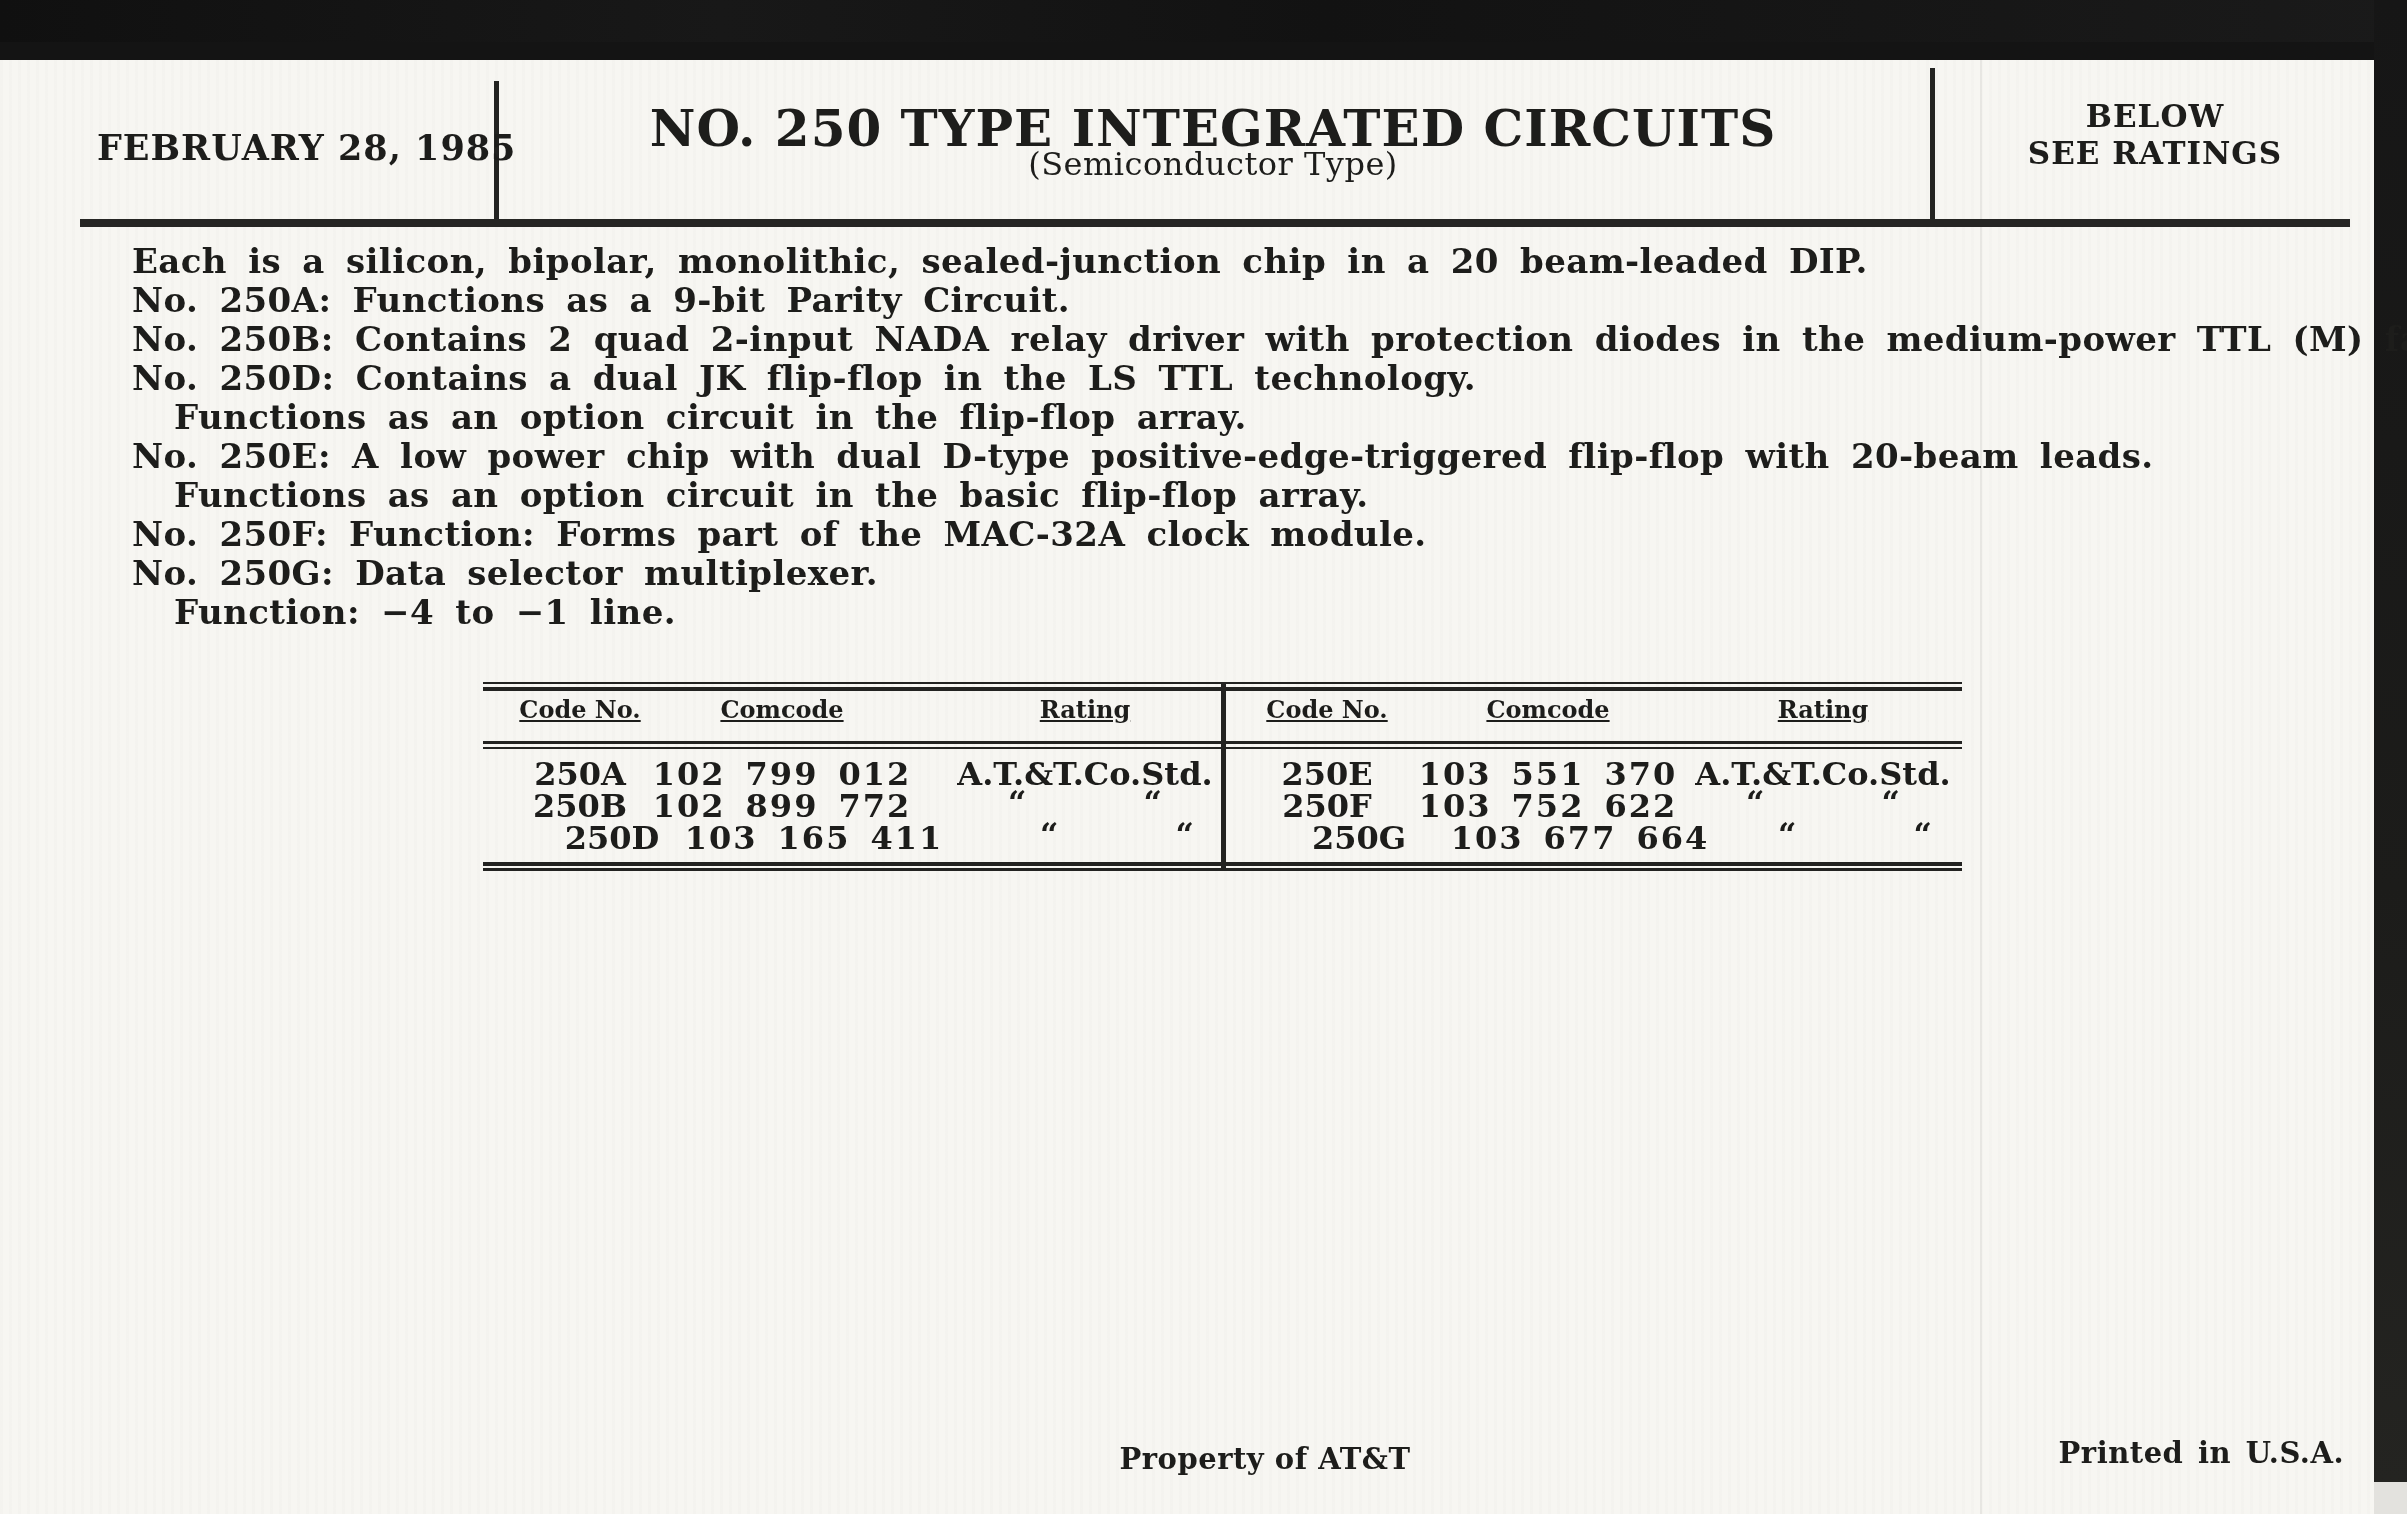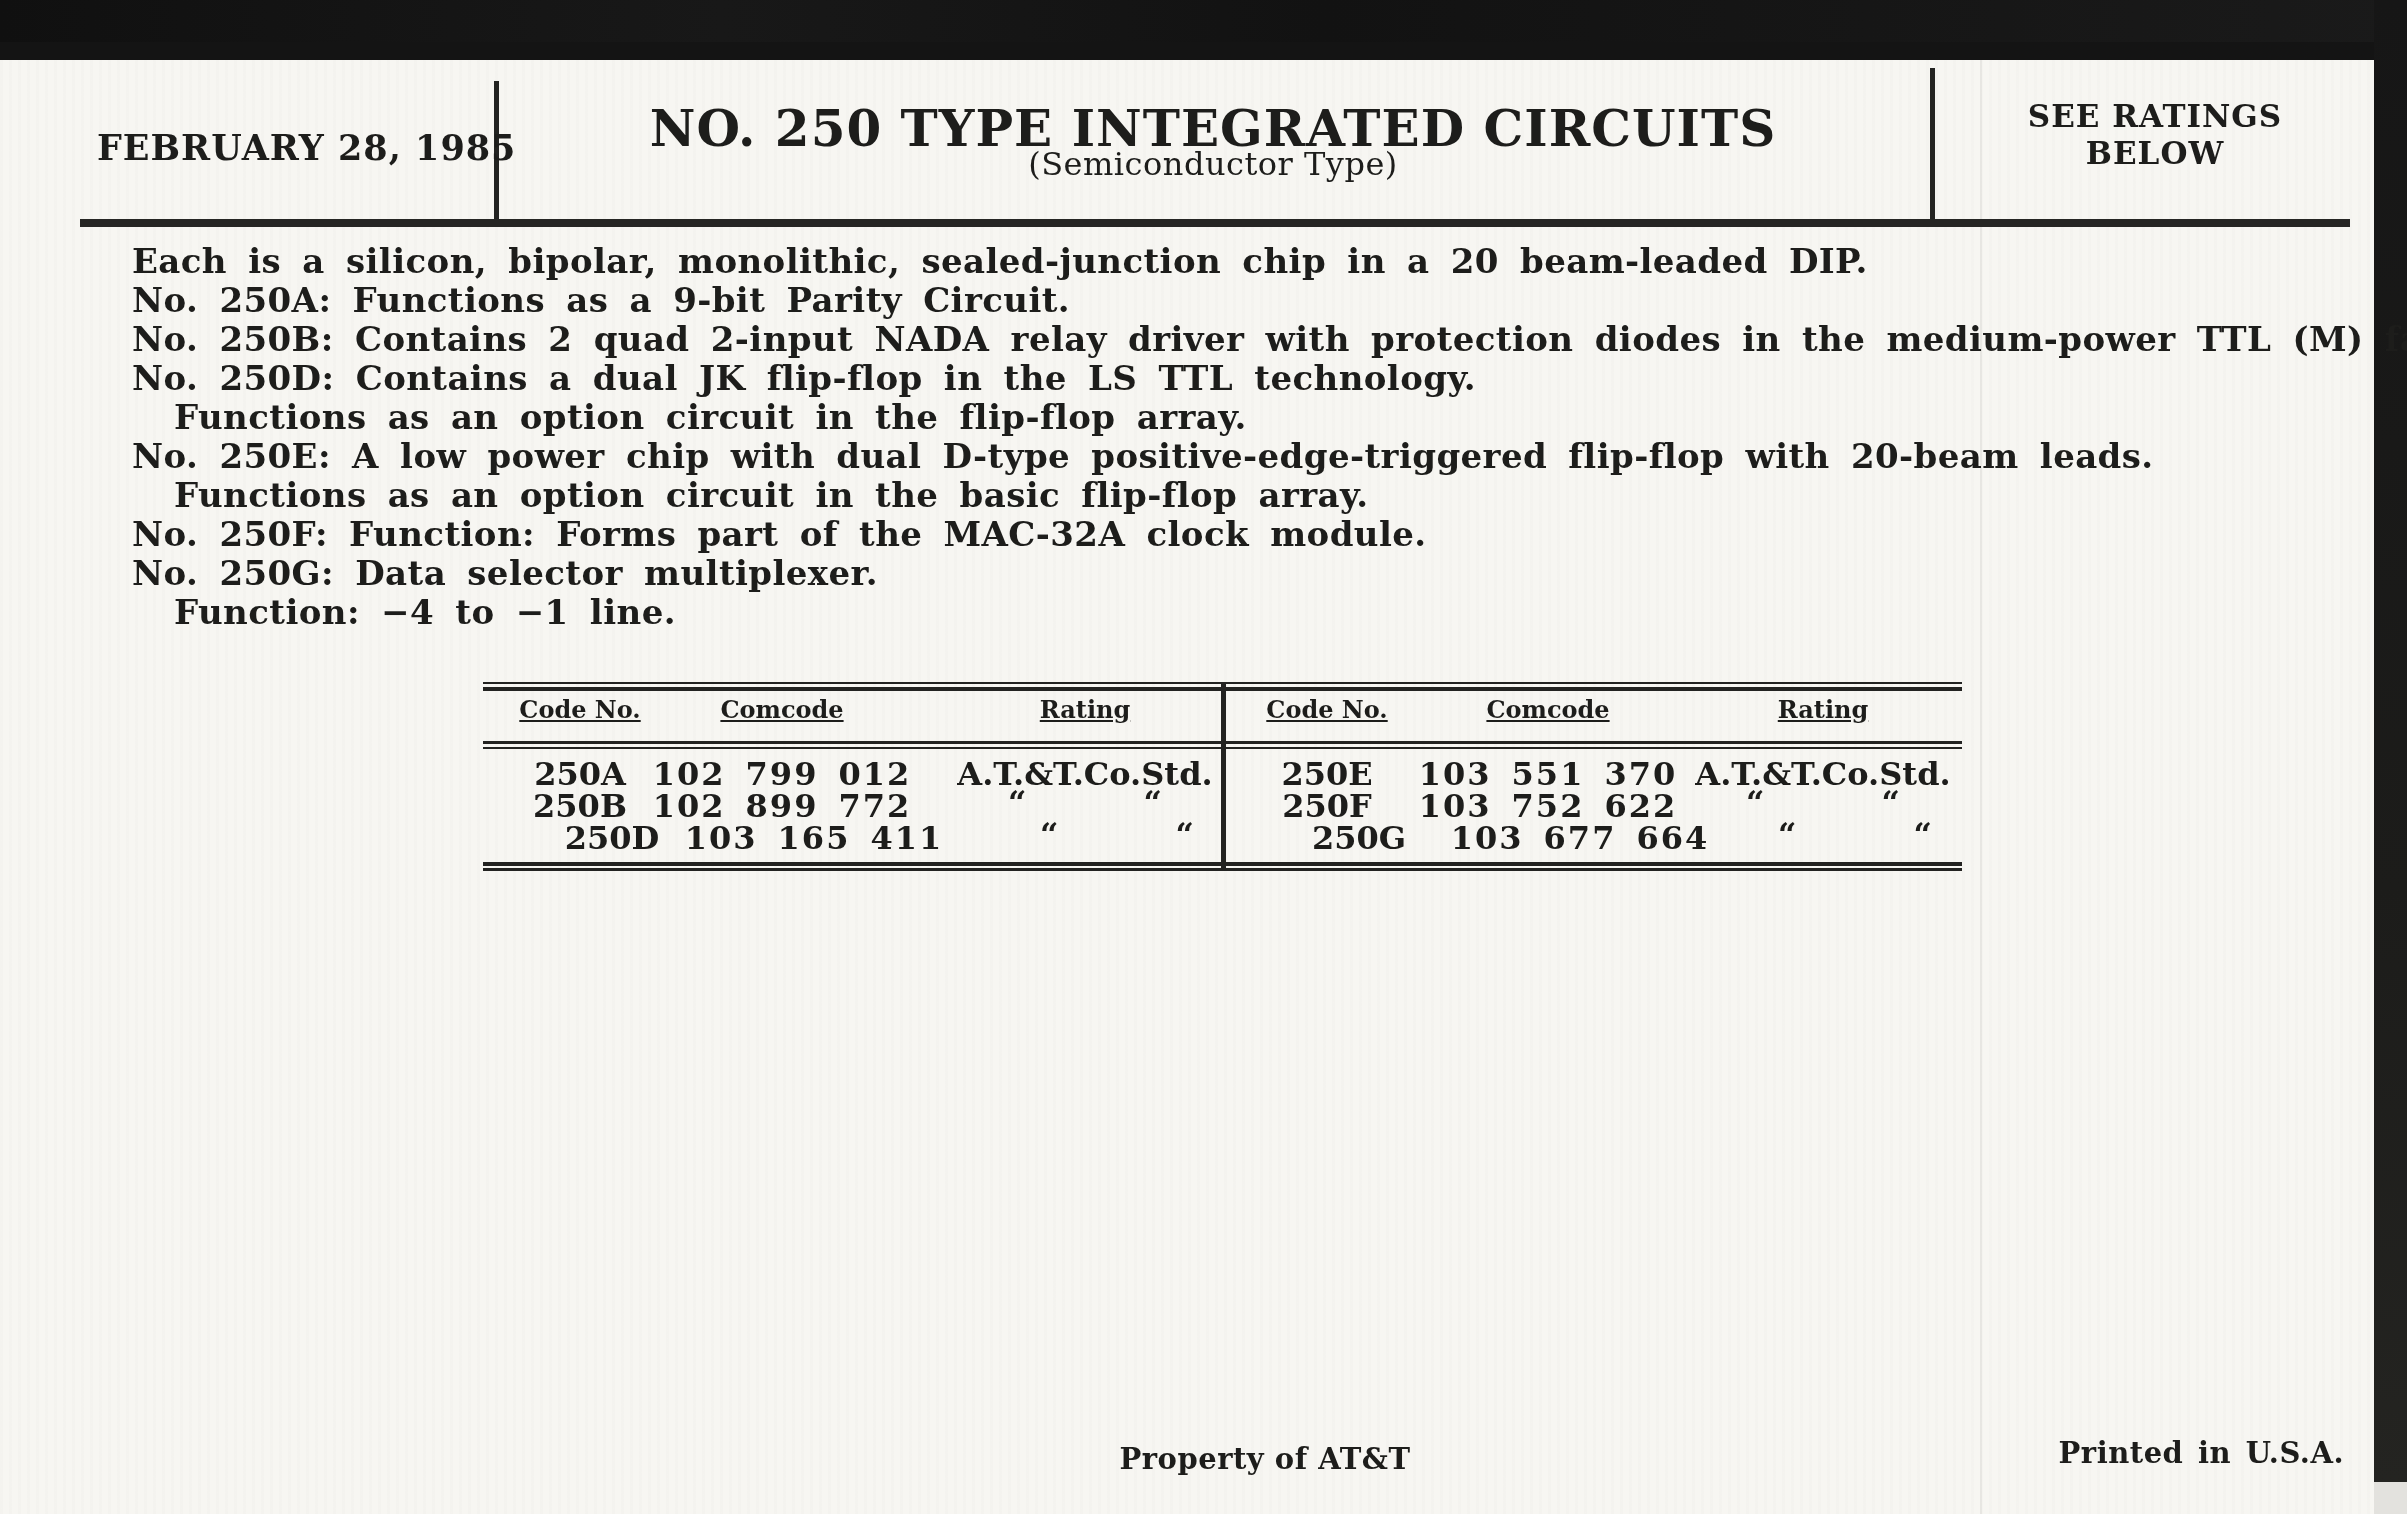--- a/index.html
+++ b/index.html
@@ -87,22 +87,22 @@
   <div class="bottom-speckle"></div>
 
   <div class="hdr-div-left"></div>
   <div class="hdr-div-right"></div>
   <div class="hdr-rule"></div>
 
   <div class="hdr-date">FEBRUARY 28, 1985</div>
   <div class="hdr-title">NO. 250 TYPE INTEGRATED CIRCUITS</div>
   <div class="hdr-subtitle">(Semiconductor Type)</div>
   <div class="hdr-ratings">
+    <div>BELOW</div>
     <div>SEE RATINGS</div>
-    <div>BELOW</div>
   </div>
 
   <div class="desc">
     <div class="line">Each is a silicon, bipolar, monolithic, sealed-junction chip in a 20 beam-leaded DIP.</div>
     <div class="line">No. 250A: Functions as a 9-bit Parity Circuit.</div>
     <div class="line">No. 250B: Contains 2 quad 2-input NADA relay driver with protection diodes in the medium-power TTL (M) family.</div>
     <div class="line">No. 250D: Contains a dual JK flip-flop in the LS TTL technology.</div>
     <div class="line indent">Functions as an option circuit in the flip-flop array.</div>
     <div class="line">No. 250E: A low power chip with dual D-type positive-edge-triggered flip-flop with 20-beam leads.</div>
     <div class="line indent">Functions as an option circuit in the basic flip-flop array.</div>

